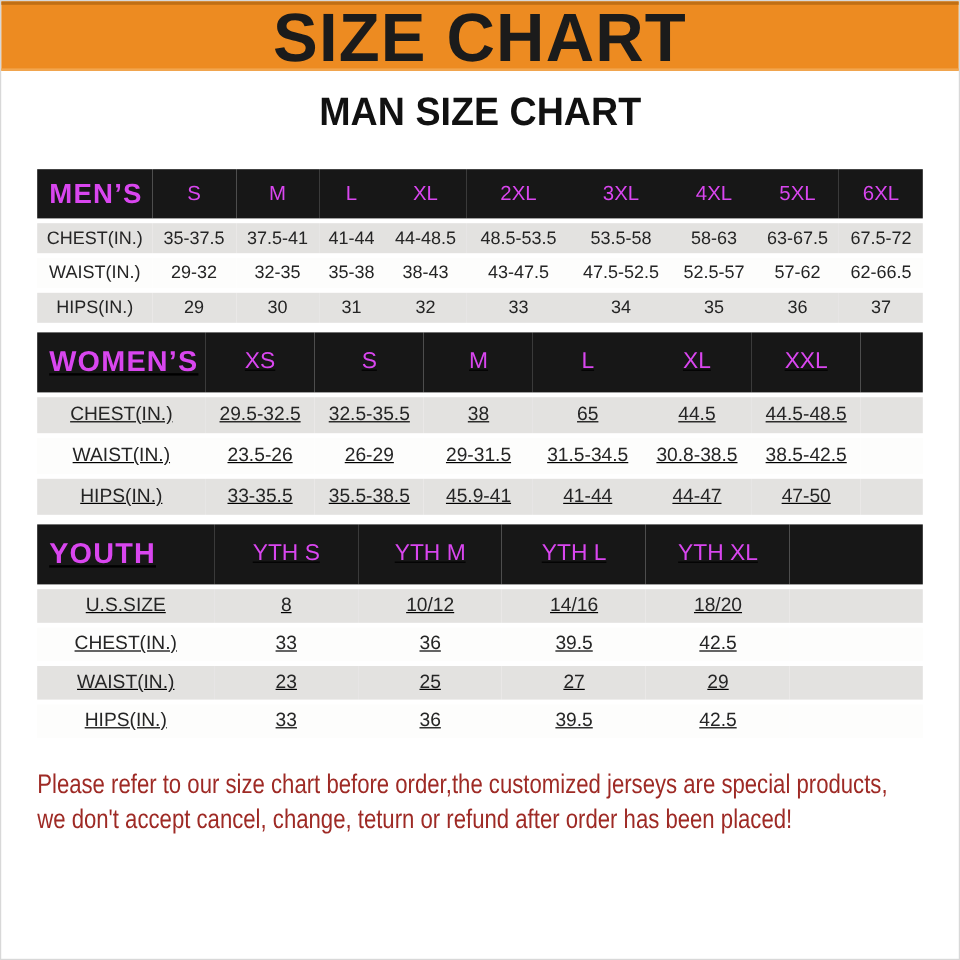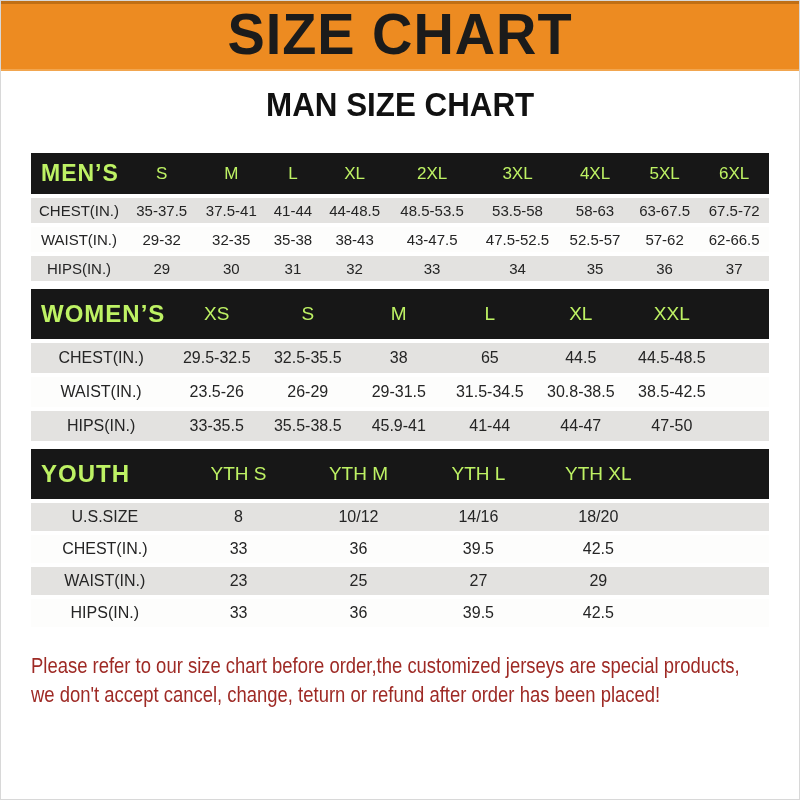--- a/index.html
+++ b/index.html
@@ -10,26 +10,26 @@
     width: 800px;
     height: 800px;
     background: #ffffff;
     border: 1px solid #d8d8d8;
     overflow: hidden;
     position: relative;
   }
 
   
   .banner {
-    height: 70px;
+    height: 58px;
     background: #ed8b21;
     border-top: 3px solid #c06f15;
     border-bottom: 2px solid #f2a64f;
     display: flex;
-    align-items: center;
+    align-items: flex-start;
     justify-content: center;
   }
   .banner-title {
     display: inline-block;
     font-size: 57px;
     font-weight: 700;
     letter-spacing: 1px;
     color: #1b1b1b;
     transform: scaleX(0.98);
     white-space: nowrap;
@@ -57,21 +57,21 @@
 
   
   .size-table { padding: 0 30px; }
   .size-table table {
     width: 100%;
     border-collapse: separate;
     border-spacing: 0 4px;
   }
   .size-table th {
     background: #171717;
-    color: #bef264;
+    color: #d946ef;
     font-weight: 400;
     text-align: center;
     white-space: nowrap;
   }
   .size-table th.corner {
     text-align: left;
     font-weight: 700;
     letter-spacing: 1px;
   }
   .size-table td {
@@ -82,21 +82,21 @@
   .size-table tbody tr:nth-child(odd) td  { background: #e3e2e0; }
   .size-table tbody tr:nth-child(even) td { background: #fdfdfc; }
 
   
   .men-style table { table-layout: auto; }
   .men-style th { font-size: 17px; padding: 7px 4px; }
   .men-style th.corner { font-size: 23px; padding-left: 10px; width: 13%; }
   .men-style td { font-size: 15px; padding: 4px 2px; }
 
   
-  .women-style table, .youth-style table { table-layout: fixed; }
+  .women-style table, .youth-style table { table-layout: fixed; text-decoration: underline; }
   .women-style th, .youth-style th { font-size: 19px; padding: 11px 4px; }
   .women-style th.corner, .youth-style th.corner { font-size: 24px; padding-left: 10px; }
   .women-style td { font-size: 16px; padding: 6px 2px; }
   .youth-style td { font-size: 16px; padding: 5px 2px; }
 
   .women-style th.corner { width: 19%; }
   .women-style th.spacer { width: 7%; }
   .youth-style th.corner { width: 20%; }
   .youth-style th.spacer { width: 15%; }
   th.spacer, td.spacer { padding-left: 0; padding-right: 0; }

